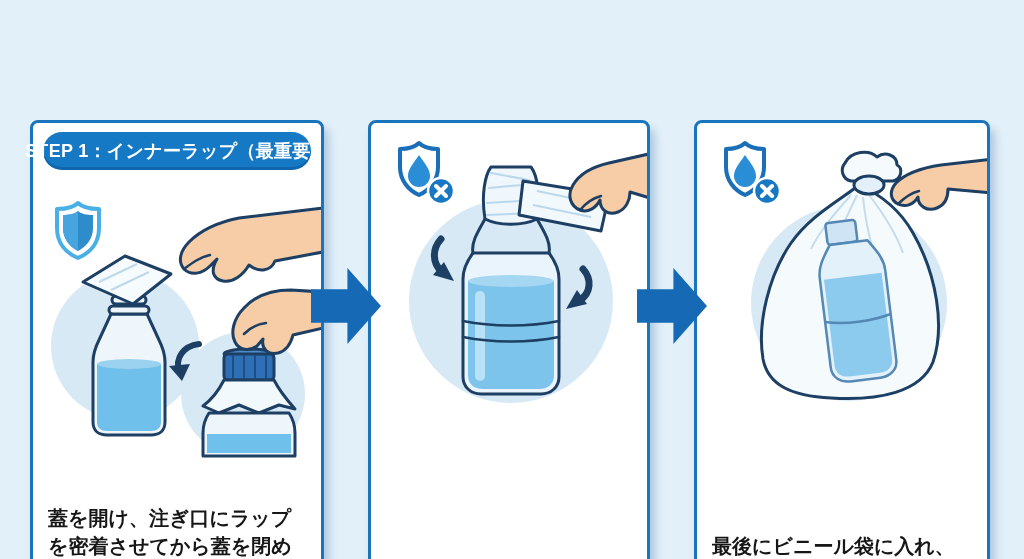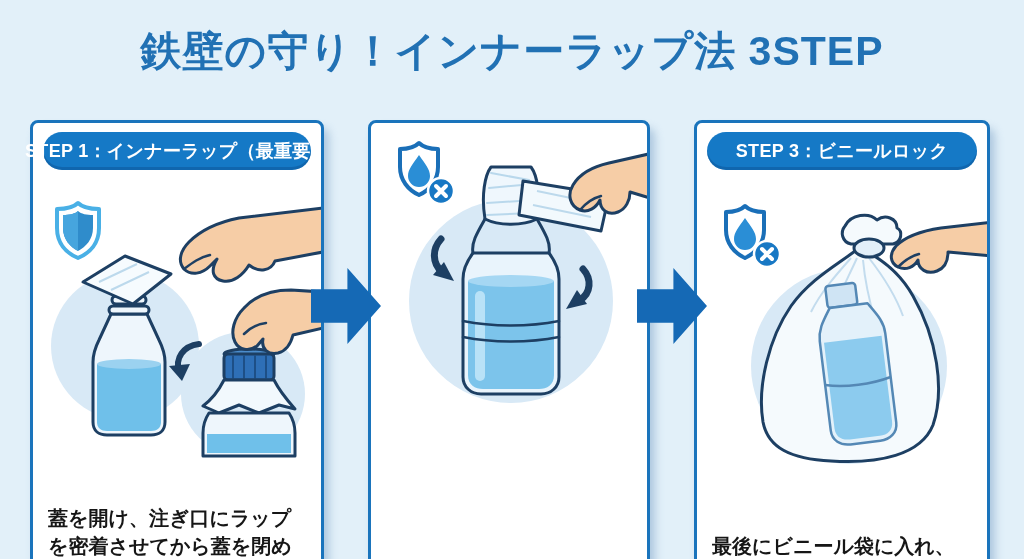--- a/index.html
+++ b/index.html
@@ -41,21 +41,20 @@
   .caption{
     padding:0 15px 12px;font-size:20px;font-weight:700;color:#161616;
     line-height:1.42;text-align:left;
   }
 </style>
 </head>
 <body>
 
 <div class="stage">
 
-  <div class="title">鉄壁の守り！インナーラップ法 3STEP</div>
 
   <div class="row">
 
     <div class="panel p1">
       <div class="pill">
         <span>STEP 1：インナーラップ（最重要）</span>
       </div>
       <div class="illus">
 
         <svg class="badge-icon" style="left:16px;top:14px" width="58" height="62" viewBox="0 0 58 62">
@@ -154,23 +153,20 @@
           </g>
         </svg>
       </div>
     </div>
 
     <div class="gap">
       <div class="arrow"></div>
     </div>
 
     <div class="panel p3">
-      <div class="pill">
-        <span>STEP 3：ビニールロック</span>
-      </div>
       <div class="illus">
         <svg class="badge-icon" style="left:18px;top:16px" width="70" height="70" viewBox="0 0 70 70">
           <path d="M30,4 C34,8 41,10 49,10 L49,28 C49,41 41,51 30,56 C19,51 11,41 11,28 L11,10 C19,10 26,8 30,4 Z" fill="#ffffff" stroke="#1a6fb8" stroke-width="4" stroke-linejoin="round"></path>
           <path d="M30,16 C36,25 41,30 41,37 A11,11 0 1 1 19,37 C19,30 24,25 30,16 Z" fill="#2a8ed6"></path>
           <g>
             <circle cx="52" cy="52" r="13" fill="#1878c4" stroke="#ffffff" stroke-width="2.5"></circle>
             <path d="M47,47 L57,57 M57,47 L47,57" stroke="#ffffff" stroke-width="4" stroke-linecap="round"></path>
           </g>
         </svg>
         <svg width="296" height="282" viewBox="0 0 296 282">

